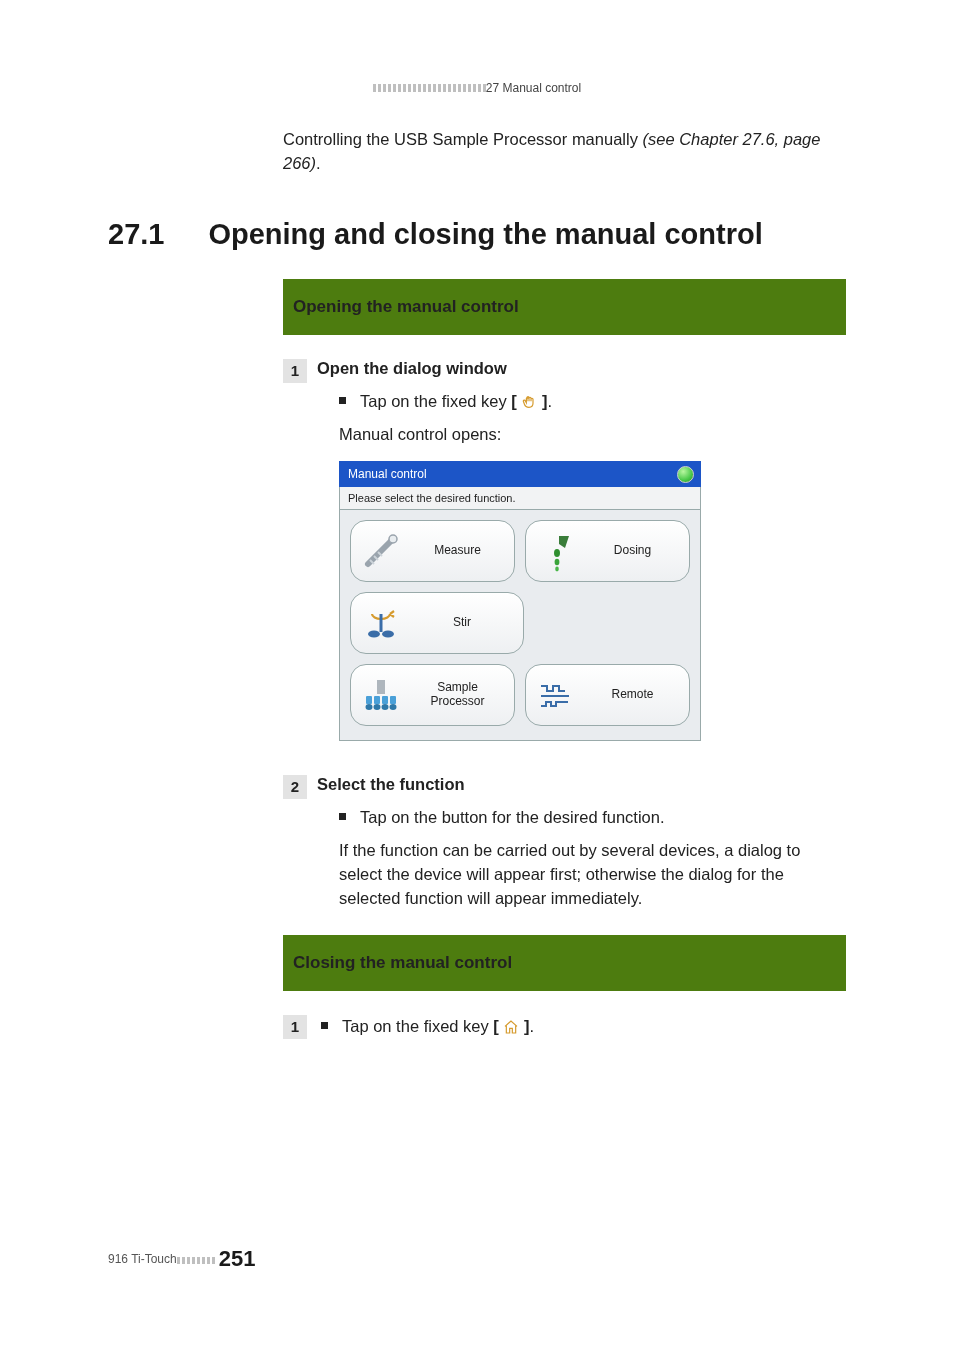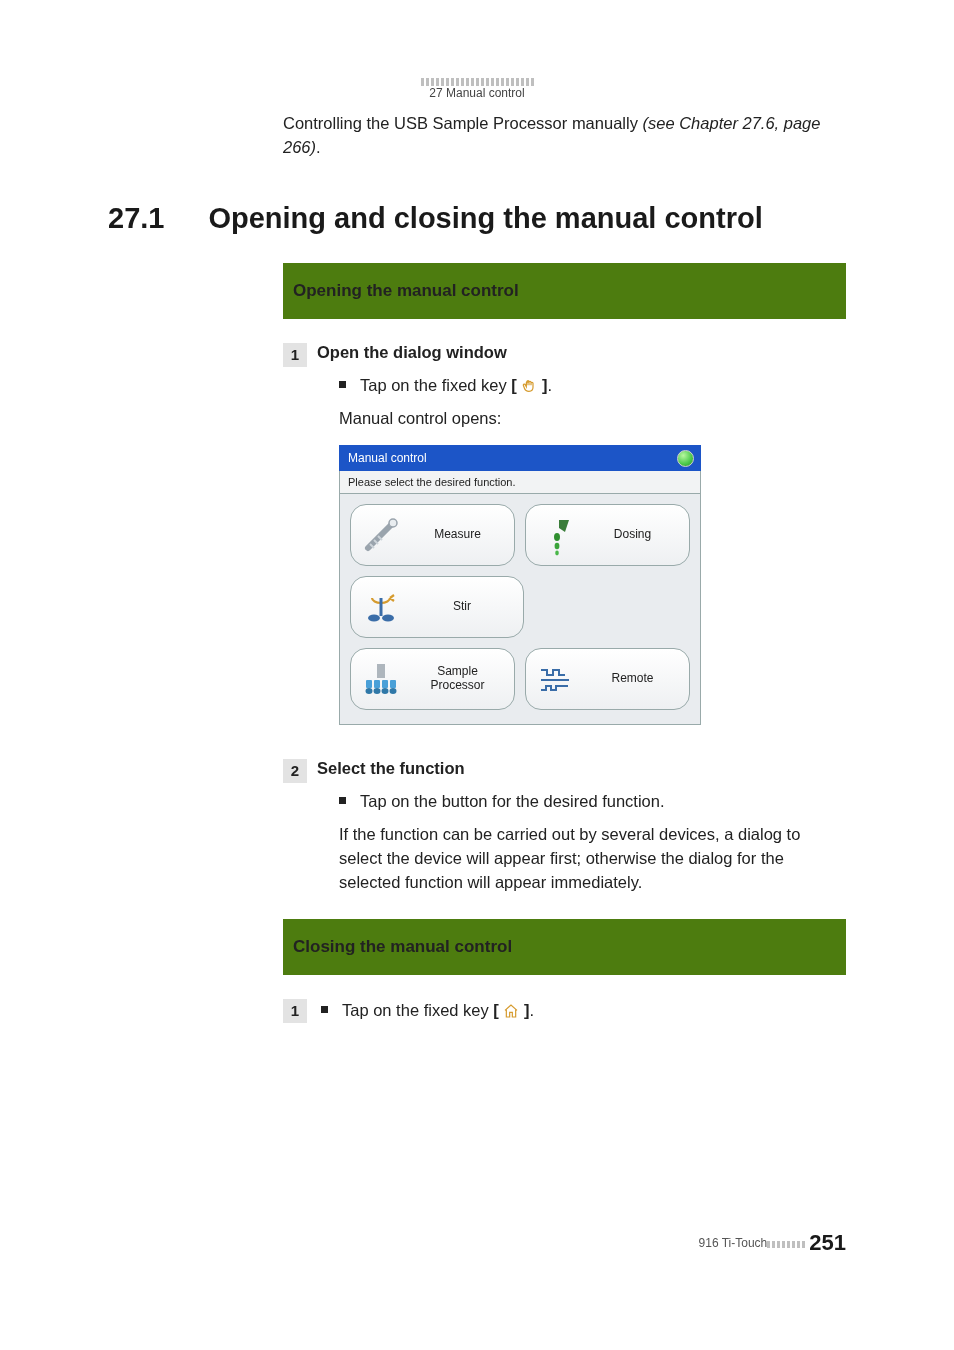--- a/index.html
+++ b/index.html
@@ -1,19 +1,19 @@
 <!DOCTYPE html>
 <html><head>
 <meta charset="utf-8">
 <style>
   * { box-sizing: border-box; margin: 0; padding: 0; }
   html, body { width: 954px; height: 1350px; }
   body { font-family: "Segoe UI", "Helvetica Neue", Arial, sans-serif; font-size: 16px; color: #222; background: #fff; position: relative; }
   .page { padding: 78px 108px 0 108px; }
-  .header-row { display: flex; justify-content: space-between; align-items: center; height: 20px; margin-bottom: 14px; flex-direction: column; }
+  .header-row { display: flex; justify-content: center; align-items: center; height: 20px; margin-bottom: 30px; }
   .header-dashes { display: flex; gap: 2px; }
   .header-dashes .dash { width: 3px; height: 8px; background: #bfbfbf; }
   .header-right { font-size: 12px; color: #444; }
   .term { font-weight: 700; font-size: 16px; margin-top: 8px; margin-bottom: 6px; }
   .indent { margin-left: 175px; }
   .body-text { font-size: 16.5px; line-height: 1.45; }
   .body-text .italic { font-style: italic; }
   .section-h { font-size: 29px; font-weight: 800; color: #1a1a1a; margin-top: 42px; margin-bottom: 28px; display: flex; gap: 44px; }
   .procedure { margin-left: 175px; }
   .proc-title-bar { background: #4d7c0f; font-weight: 700; font-size: 17px; padding: 18px 10px; margin-bottom: 24px; }
@@ -29,21 +29,21 @@
   .ss-header { background: #1c55c7; height: 26px; display: flex; align-items: center; padding: 0 8px; position: relative; border: 1px solid #1c55c7; }
   .ss-title { color: #fff; font-size: 12px; }
   .ss-led { position: absolute; right: 6px; top: 4px; width: 17px; height: 17px; border-radius: 50%; background: radial-gradient(circle at 35% 30%, #b8f7a0, #4ac94a 60%, #2a8a2a); border: 1px solid #d0d0d0; }
   .ss-instr { background: #f2f3f4; border: 1px solid #9aa; border-top: none; font-size: 11px; padding: 5px 8px; color: #222; }
   .ss-grid { background: #e9ecef; border: 1px solid #9aa; border-top: none; padding: 10px 10px 14px 10px; display: flex; flex-direction: column; gap: 10px; }
   .ss-row { display: flex; gap: 10px; }
   .ss-btn { flex: 1; height: 62px; background: linear-gradient(#ffffff, #eef0f2); border: 1px solid #9aa; border-radius: 16px; display: flex; align-items: center; padding: 0 8px; gap: 6px; }
   .ss-empty { flex: 1; }
   .ss-btn .icon { width: 44px; height: 44px; display: flex; align-items: center; justify-content: center; flex: 0 0 44px; }
   .ss-btn .lbl { flex: 1; text-align: center; font-size: 12px; color: #222; line-height: 1.15; }
-  .footer { position: absolute; bottom: 94px; left: 108px; right: 108px; display: flex; justify-content: flex-end; align-items: center; margin-top: 44px; }
+  .footer { position: absolute; bottom: 78px; left: 108px; right: 108px; display: flex; justify-content: flex-start; align-items: center; margin-top: 44px; }
   .footer-left { font-size: 12px; color: #555; }
   .footer-right { font-size: 22px; font-weight: 800; color: #1a1a1a; }
   .footer-right .smalldash { display: inline-flex; gap: 2px; margin-right: 4px; vertical-align: 2px; }
   .footer-right .smalldash .d { width: 3px; height: 7px; background: #bfbfbf; }
   .key-bracket { font-weight: 700; }
 </style>
 </head>
 <body>
 
 <div class="page">

